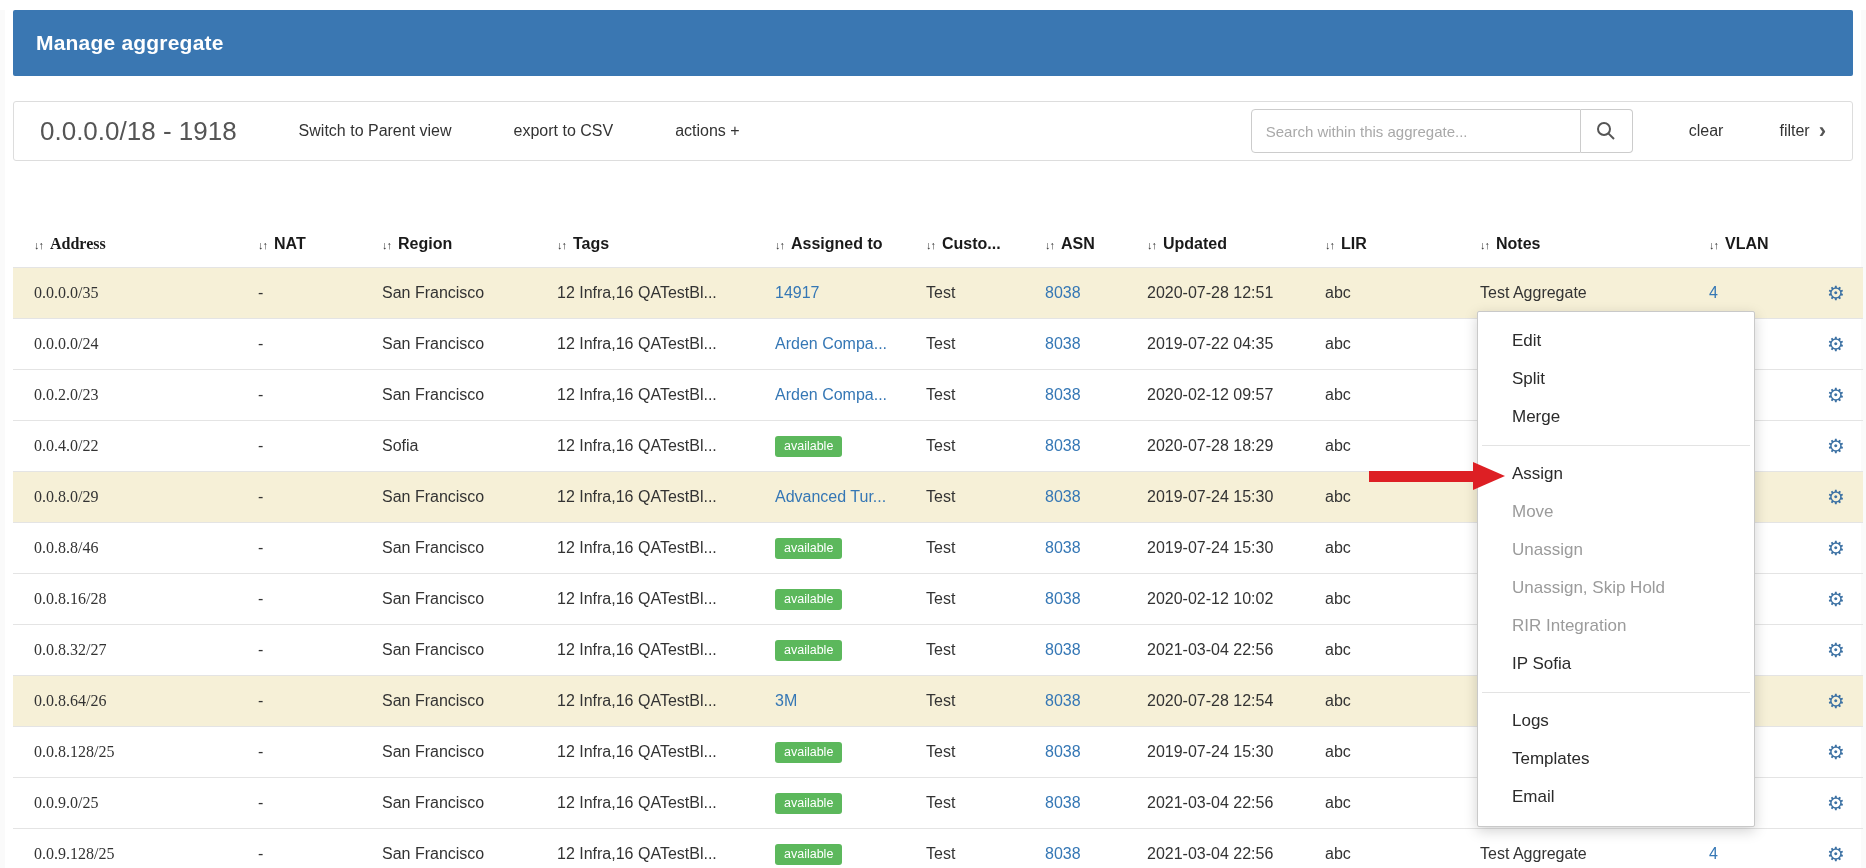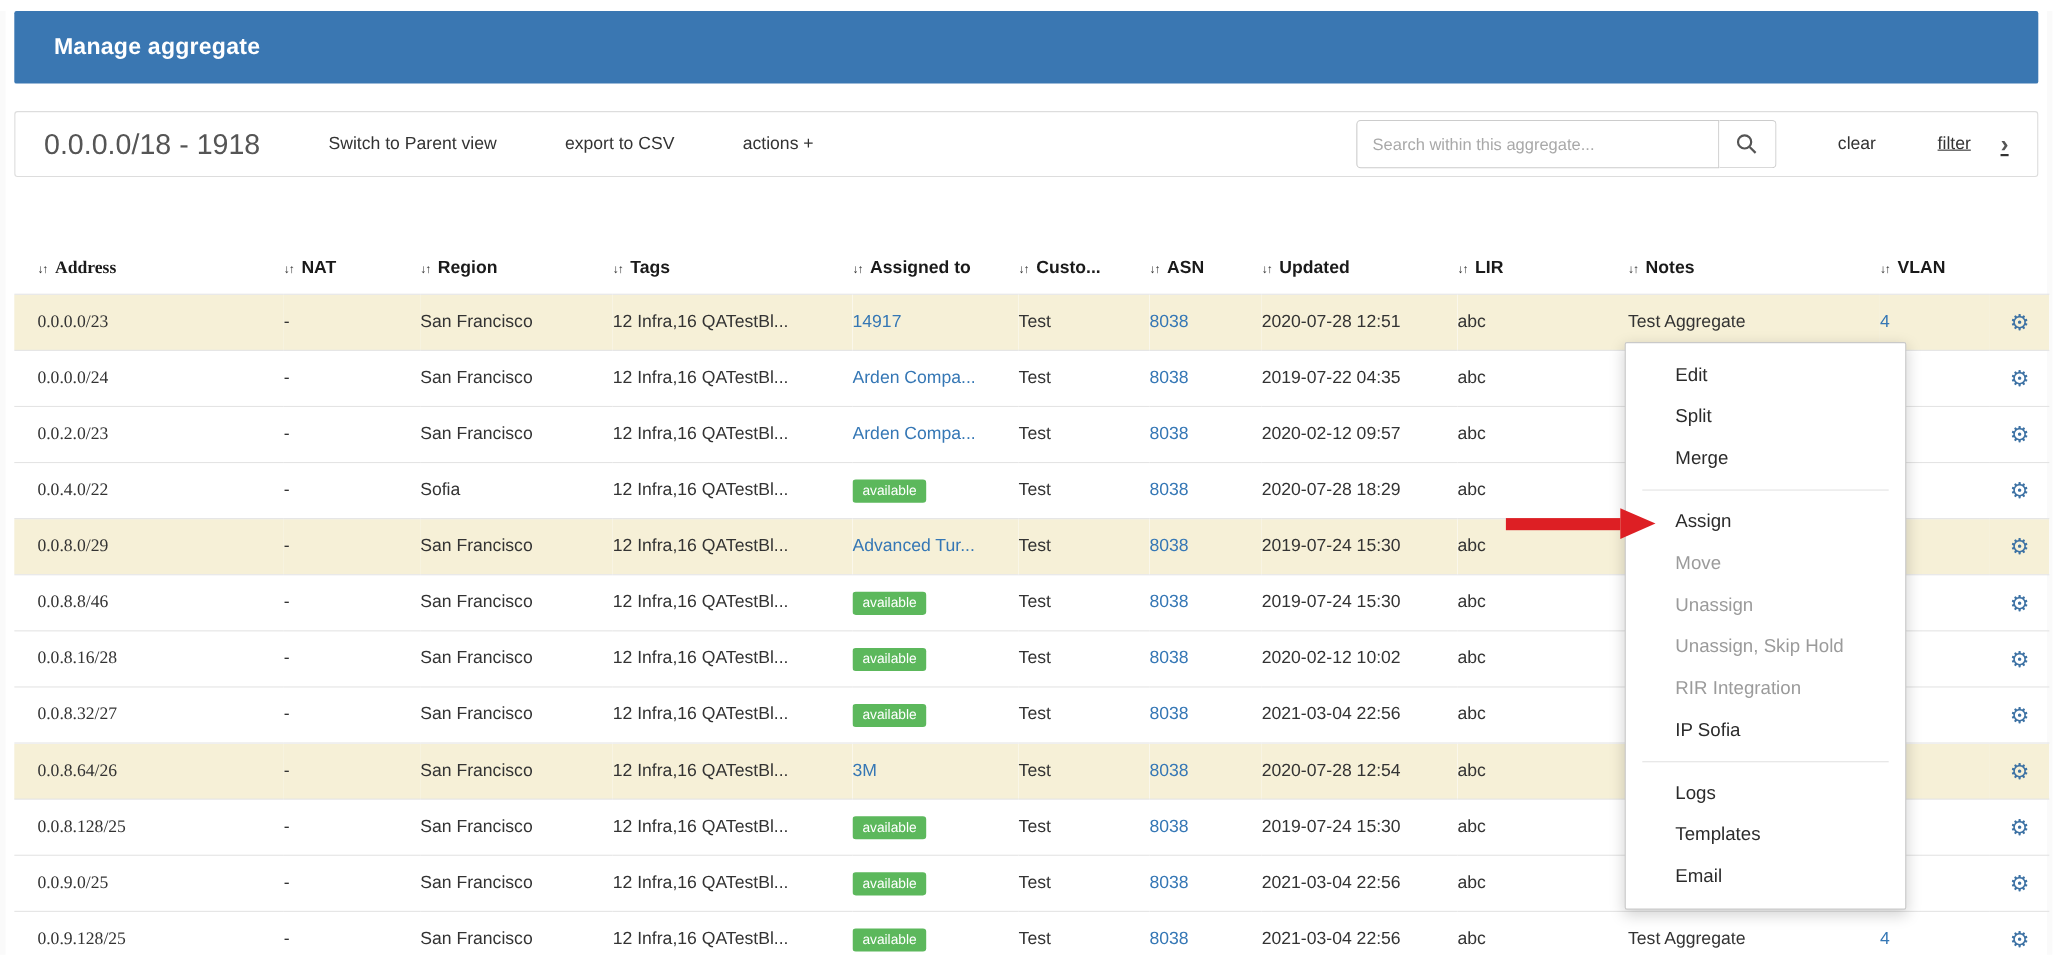--- a/index.html
+++ b/index.html
@@ -3,59 +3,59 @@
 <meta charset="utf-8">
 <style>
   *{box-sizing:border-box;margin:0;padding:0}
   html,body{width:1866px;height:868px;overflow:hidden;background:#fff;
     font-family:"Liberation Sans","DejaVu Sans",sans-serif;}
   .page{position:relative;width:1866px;height:868px;background:#fff;
     border-left:5px solid #fafafa;border-right:5px solid #fafafa;}
 
   
   .topbar{margin:10px 8px 0;height:66px;background:var(--header-bg,#3a77b2);
-    display:flex;align-items:center;padding:0 36px;border-radius:2px;}
+    display:flex;align-items:center;padding:0 23px;border-radius:2px;}
   .topbar h1{color:#fff;font-size:21px;font-weight:600;letter-spacing:.2px;}
 
   
   .toolbar{margin:25px 8px 0;border:1px solid #ddd;border-radius:3px;height:60px;
     display:flex;align-items:center;padding:12px 26px;background:#fff;}
   .agg-title{font-size:26px;color:#555;font-weight:400;white-space:nowrap;}
   .tool-link{margin-left:62px;font-size:16px;color:#333;cursor:pointer;text-decoration:none;white-space:nowrap;}
   .spacer{flex:1}
   .search-group{display:flex;align-items:stretch;height:44px;}
   .search-input{width:330px;border:1px solid #ccc;border-radius:4px 0 0 4px;padding:0 14px;
     font-size:15px;color:#333;font-family:inherit;outline:none;}
   .search-input::placeholder{color:#a9a9a9;}
   .search-btn{width:52px;border:1px solid #ccc;border-left:none;border-radius:0 4px 4px 0;
     background:#fff;display:flex;align-items:center;justify-content:center;cursor:pointer;}
   .clear{margin-left:56px}
-  .filter{margin-left:56px;display:flex;align-items:center;gap:27px;text-decoration:underline;}
+  .filter{margin-left:56px;display:flex;align-items:center;gap:9px;}
   .chev{font-size:22px;color:#555;line-height:1;font-weight:700;}
 
   
   .grid{margin:68px 8px 0;border-collapse:collapse;table-layout:fixed;width:1850px;}
   .grid th{text-align:left;font-size:16px;color:#1a1a1a;font-weight:700;
     padding:6px 8px 14px 0;vertical-align:bottom;white-space:nowrap;overflow:hidden;}
   .grid th .sort{font-size:11px;color:#333;margin-right:7px;letter-spacing:-1px;}
   .grid td{height:51px;font-size:16px;color:#333;padding:0 8px 0 0;
     border-top:1px solid #e4e4e4;overflow:hidden;white-space:nowrap;vertical-align:middle;}
   .grid th:first-child,.grid td:first-child{padding-left:21px;font-family:Liberation Serif, serif;}
   .trunc{text-overflow:ellipsis;}
   tr.hl td{background:var(--row-highlight,#f6f0d7);}
   .lnk{color:var(--link,#3577b5);text-decoration:none;cursor:pointer;}
   .badge{display:inline-block;background:var(--badge-green,#5cb85c);color:#fff;
     font-size:12.5px;padding:3px 9px;border-radius:3px;line-height:1.2;}
   .gearcell{text-align:center;padding-right:0 !important;}
   .gear{color:var(--gear-blue,#3d72a4);font-size:20px;cursor:pointer;}
 
   
-  .ctx-menu{position:absolute;left:1472px;top:301px;width:256px;background:#fff;
+  .ctx-menu{position:absolute;left:1472px;top:301px;width:278px;background:#fff;
     border:1px solid #c9c9c9;border-radius:2px;box-shadow:0 4px 14px rgba(0,0,0,.18);
-    padding:10px 15px;z-index:10;}
+    padding:10px 4px;z-index:10;}
   .mitem{padding:9px 30px;font-size:17px;color:#2b2b2b;cursor:pointer;white-space:nowrap;}
   .mitem.dis{color:#9b9b9b;cursor:default;}
   .mdiv{border-top:1px solid #e3e3e3;margin:9px 0;}
 
   
   .arrow{position:absolute;left:1364px;top:452px;width:138px;height:28px;z-index:20;
     display:flex;align-items:center;pointer-events:none;}
   .arrow-shaft{width:104px;height:11px;background:var(--arrow-red,#dd1f24);}
   .arrow-head{width:0;height:0;border-top:14px solid transparent;
     border-bottom:14px solid transparent;border-left:32px solid var(--arrow-red,#dd1f24);}
@@ -117,21 +117,21 @@
           <th><span class="sort">↓↑</span><span>ASN</span></th>
           <th><span class="sort">↓↑</span><span>Updated</span></th>
           <th><span class="sort">↓↑</span><span>LIR</span></th>
           <th><span class="sort">↓↑</span><span>Notes</span></th>
           <th><span class="sort">↓↑</span><span>VLAN</span></th>
           <th></th>
         </tr>
     </thead>
     <tbody id="tbody">
         <tr class="hl">
-          <td>0.0.0.0/23</td>
+          <td>0.0.0.0/35</td>
           <td>-</td>
           <td>San Francisco</td>
           <td class="trunc">12 Infra,16 QATestBl...</td>
           <td class="trunc"><a class="lnk">14917</a></td>
           <td class="trunc">Test</td>
           <td><a class="lnk">8038</a></td>
           <td>2020-07-28 12:51</td>
           <td>abc</td>
           <td class="trunc">Test Aggregate</td>
           <td><a class="lnk">4</a></td>

